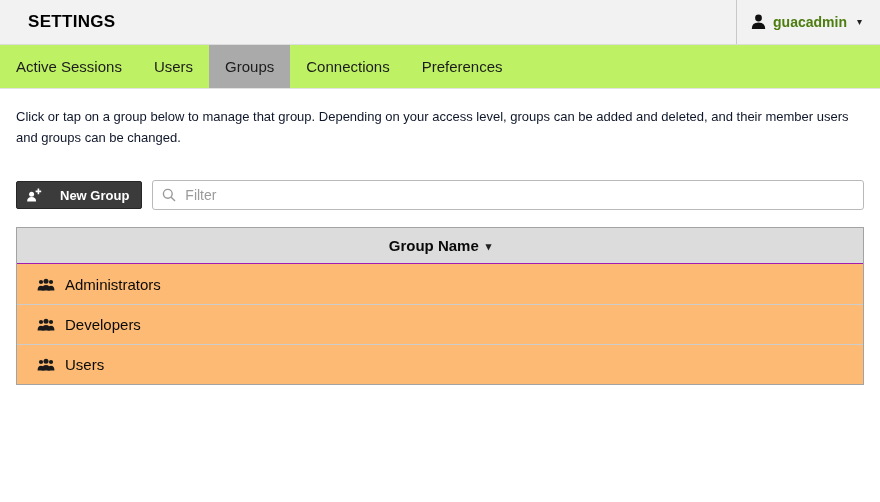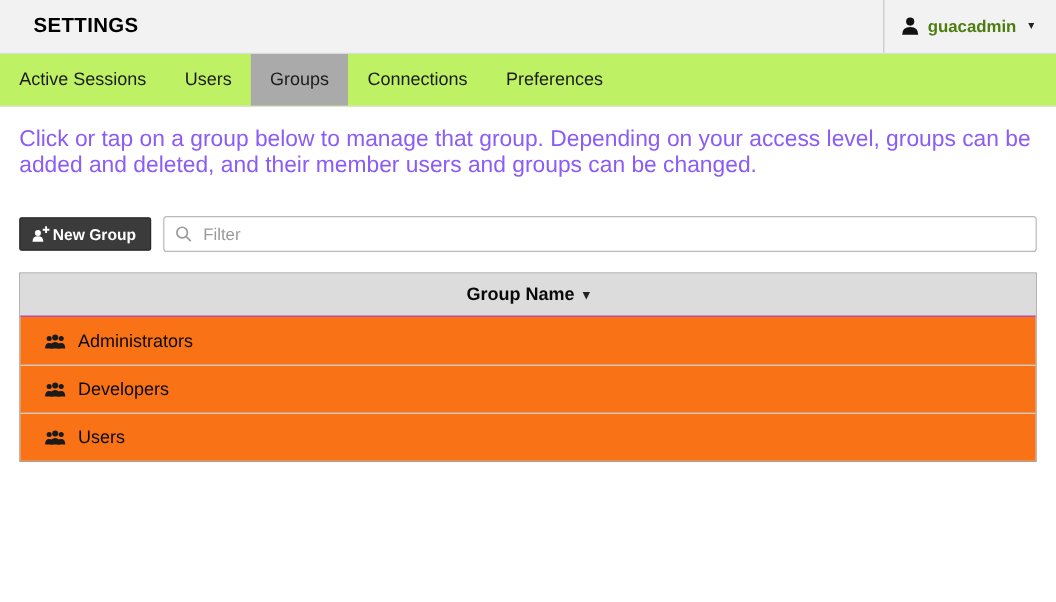--- a/index.html
+++ b/index.html
@@ -41,34 +41,34 @@
     display: flex; align-items: center;
     padding: 0 16px; font-size: 15px; color: #1c1c1c; cursor: pointer;
     white-space: nowrap;
   }
   .tab.selected { background: #aaaaaa; }
 
   
   .content { padding: 0 16px; }
   .description {
     margin: 17px 0 0 0;
-    font-size: 19px; line-height: 21px; color: #8b5cf6;
+    font-size: 13px; line-height: 21px; color: #0f172a;
     max-width: 850px;
   }
 
   .action-bar {
     margin-top: 32px;
     display: flex; align-items: center; gap: 10px;
   }
   .new-group-btn {
     background: #3b3b3b; color: #fff;
     border: 1px solid #262626; border-radius: 2px;
     height: 28px; padding: 0 12px 0 9px;
     font-family: inherit; font-size: 13px; font-weight: bold;
-    display: flex; align-items: center; gap: 2px;
+    display: flex; align-items: center; gap: 18px;
     cursor: pointer; white-space: nowrap;
   }
   .filter-box {
     flex: 1; height: 30px;
     border: 1px solid #b9b9b9; border-radius: 3px;
     background: #fff;
     display: flex; align-items: center; padding: 0 9px;
   }
   .filter-box input {
     border: none; outline: none; flex: 1;
@@ -86,21 +86,21 @@
   .table-header {
     height: 36px; background: #dcdcdc;
     border-bottom: 1px solid #a21caf;
     display: flex; align-items: center; justify-content: center; gap: 7px;
     font-weight: bold; font-size: 15px; color: #0a0a0a;
     cursor: pointer;
     text-align: right;
   }
   .sort-caret { font-size: 11px; line-height: 1; color: #222; position: relative; top: 1px; }
   .table-row {
-    height: 40px; background: #f97316;
+    height: 40px; background: #fdba74;
     display: flex; align-items: center; gap: 10px;
     padding-left: 20px; font-size: 15px; color: #0a0a0a;
     cursor: pointer;
   }
   .table-row + .table-row { border-top: 1px solid #cccccc; }
 
   .icon { display: inline-flex; align-items: center; justify-content: center; flex: none; }
 </style>
 </head>
 <body>

